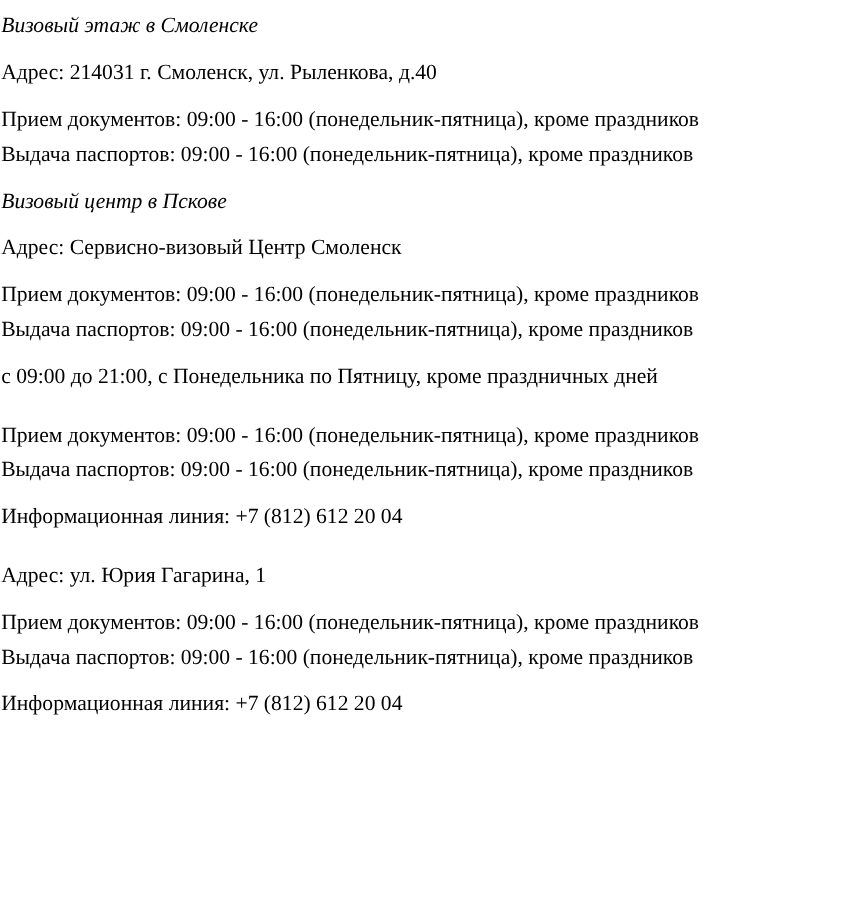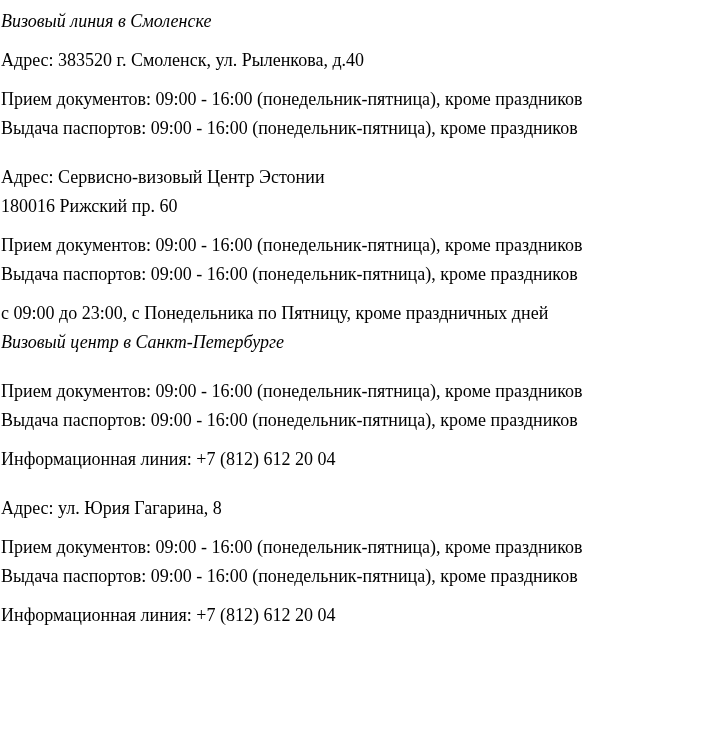--- a/index.html
+++ b/index.html
@@ -29,54 +29,53 @@
     }
     .gap { height: 10px; }
     .title { font-style: italic; }
   </style>
 </head>
 <body>
 
 <div class="content">
 
   <section>
-    <div class="line title">Визовый линия в Смоленске</div>
+    <div class="line title">Визовый этаж в Смоленске</div>
     <div class="gap"></div>
-    <div class="line">Адрес: 383520 г. Смоленск, ул. Рыленкова, д.40</div>
+    <div class="line">Адрес: 214031 г. Смоленск, ул. Рыленкова, д.40</div>
     <div class="gap"></div>
     <div class="line">Прием документов: 09:00 - 16:00 (понедельник-пятница), кроме праздников</div>
     <div class="line">Выдача паспортов: 09:00 - 16:00 (понедельник-пятница), кроме праздников</div>
     <div class="gap"></div>
   </section>
 
   <section>
+    <div class="line title">Визовый центр в Пскове</div>
     <div class="gap"></div>
-    <div class="line">Адрес: Сервисно-визовый Центр Эстонии</div>
-    <div class="line">180016 Рижский пр. 60</div>
+    <div class="line">Адрес: Сервисно-визовый Центр Смоленск</div>
     <div class="gap"></div>
     <div class="line">Прием документов: 09:00 - 16:00 (понедельник-пятница), кроме праздников</div>
     <div class="line">Выдача паспортов: 09:00 - 16:00 (понедельник-пятница), кроме праздников</div>
     <div class="gap"></div>
-    <div class="line">с 09:00 до 23:00, с Понедельника по Пятницу, кроме праздничных дней</div>
+    <div class="line">с 09:00 до 21:00, с Понедельника по Пятницу, кроме праздничных дней</div>
   </section>
 
   <section>
-    <div class="line title">Визовый центр в Санкт-Петербурге</div>
     <div class="gap"></div>
     <div class="gap"></div>
     <div class="line">Прием документов: 09:00 - 16:00 (понедельник-пятница), кроме праздников</div>
     <div class="line">Выдача паспортов: 09:00 - 16:00 (понедельник-пятница), кроме праздников</div>
     <div class="gap"></div>
     <div class="line">Информационная линия: +7 (812) 612 20 04</div>
     <div class="gap"></div>
   </section>
 
   <section>
     <div class="gap"></div>
-    <div class="line">Адрес: ул. Юрия Гагарина, 8</div>
+    <div class="line">Адрес: ул. Юрия Гагарина, 1</div>
     <div class="gap"></div>
     <div class="line">Прием документов: 09:00 - 16:00 (понедельник-пятница), кроме праздников</div>
     <div class="line">Выдача паспортов: 09:00 - 16:00 (понедельник-пятница), кроме праздников</div>
     <div class="gap"></div>
     <div class="line">Информационная линия: +7 (812) 612 20 04</div>
   </section>
 
 </div>
 
 </body></html>

